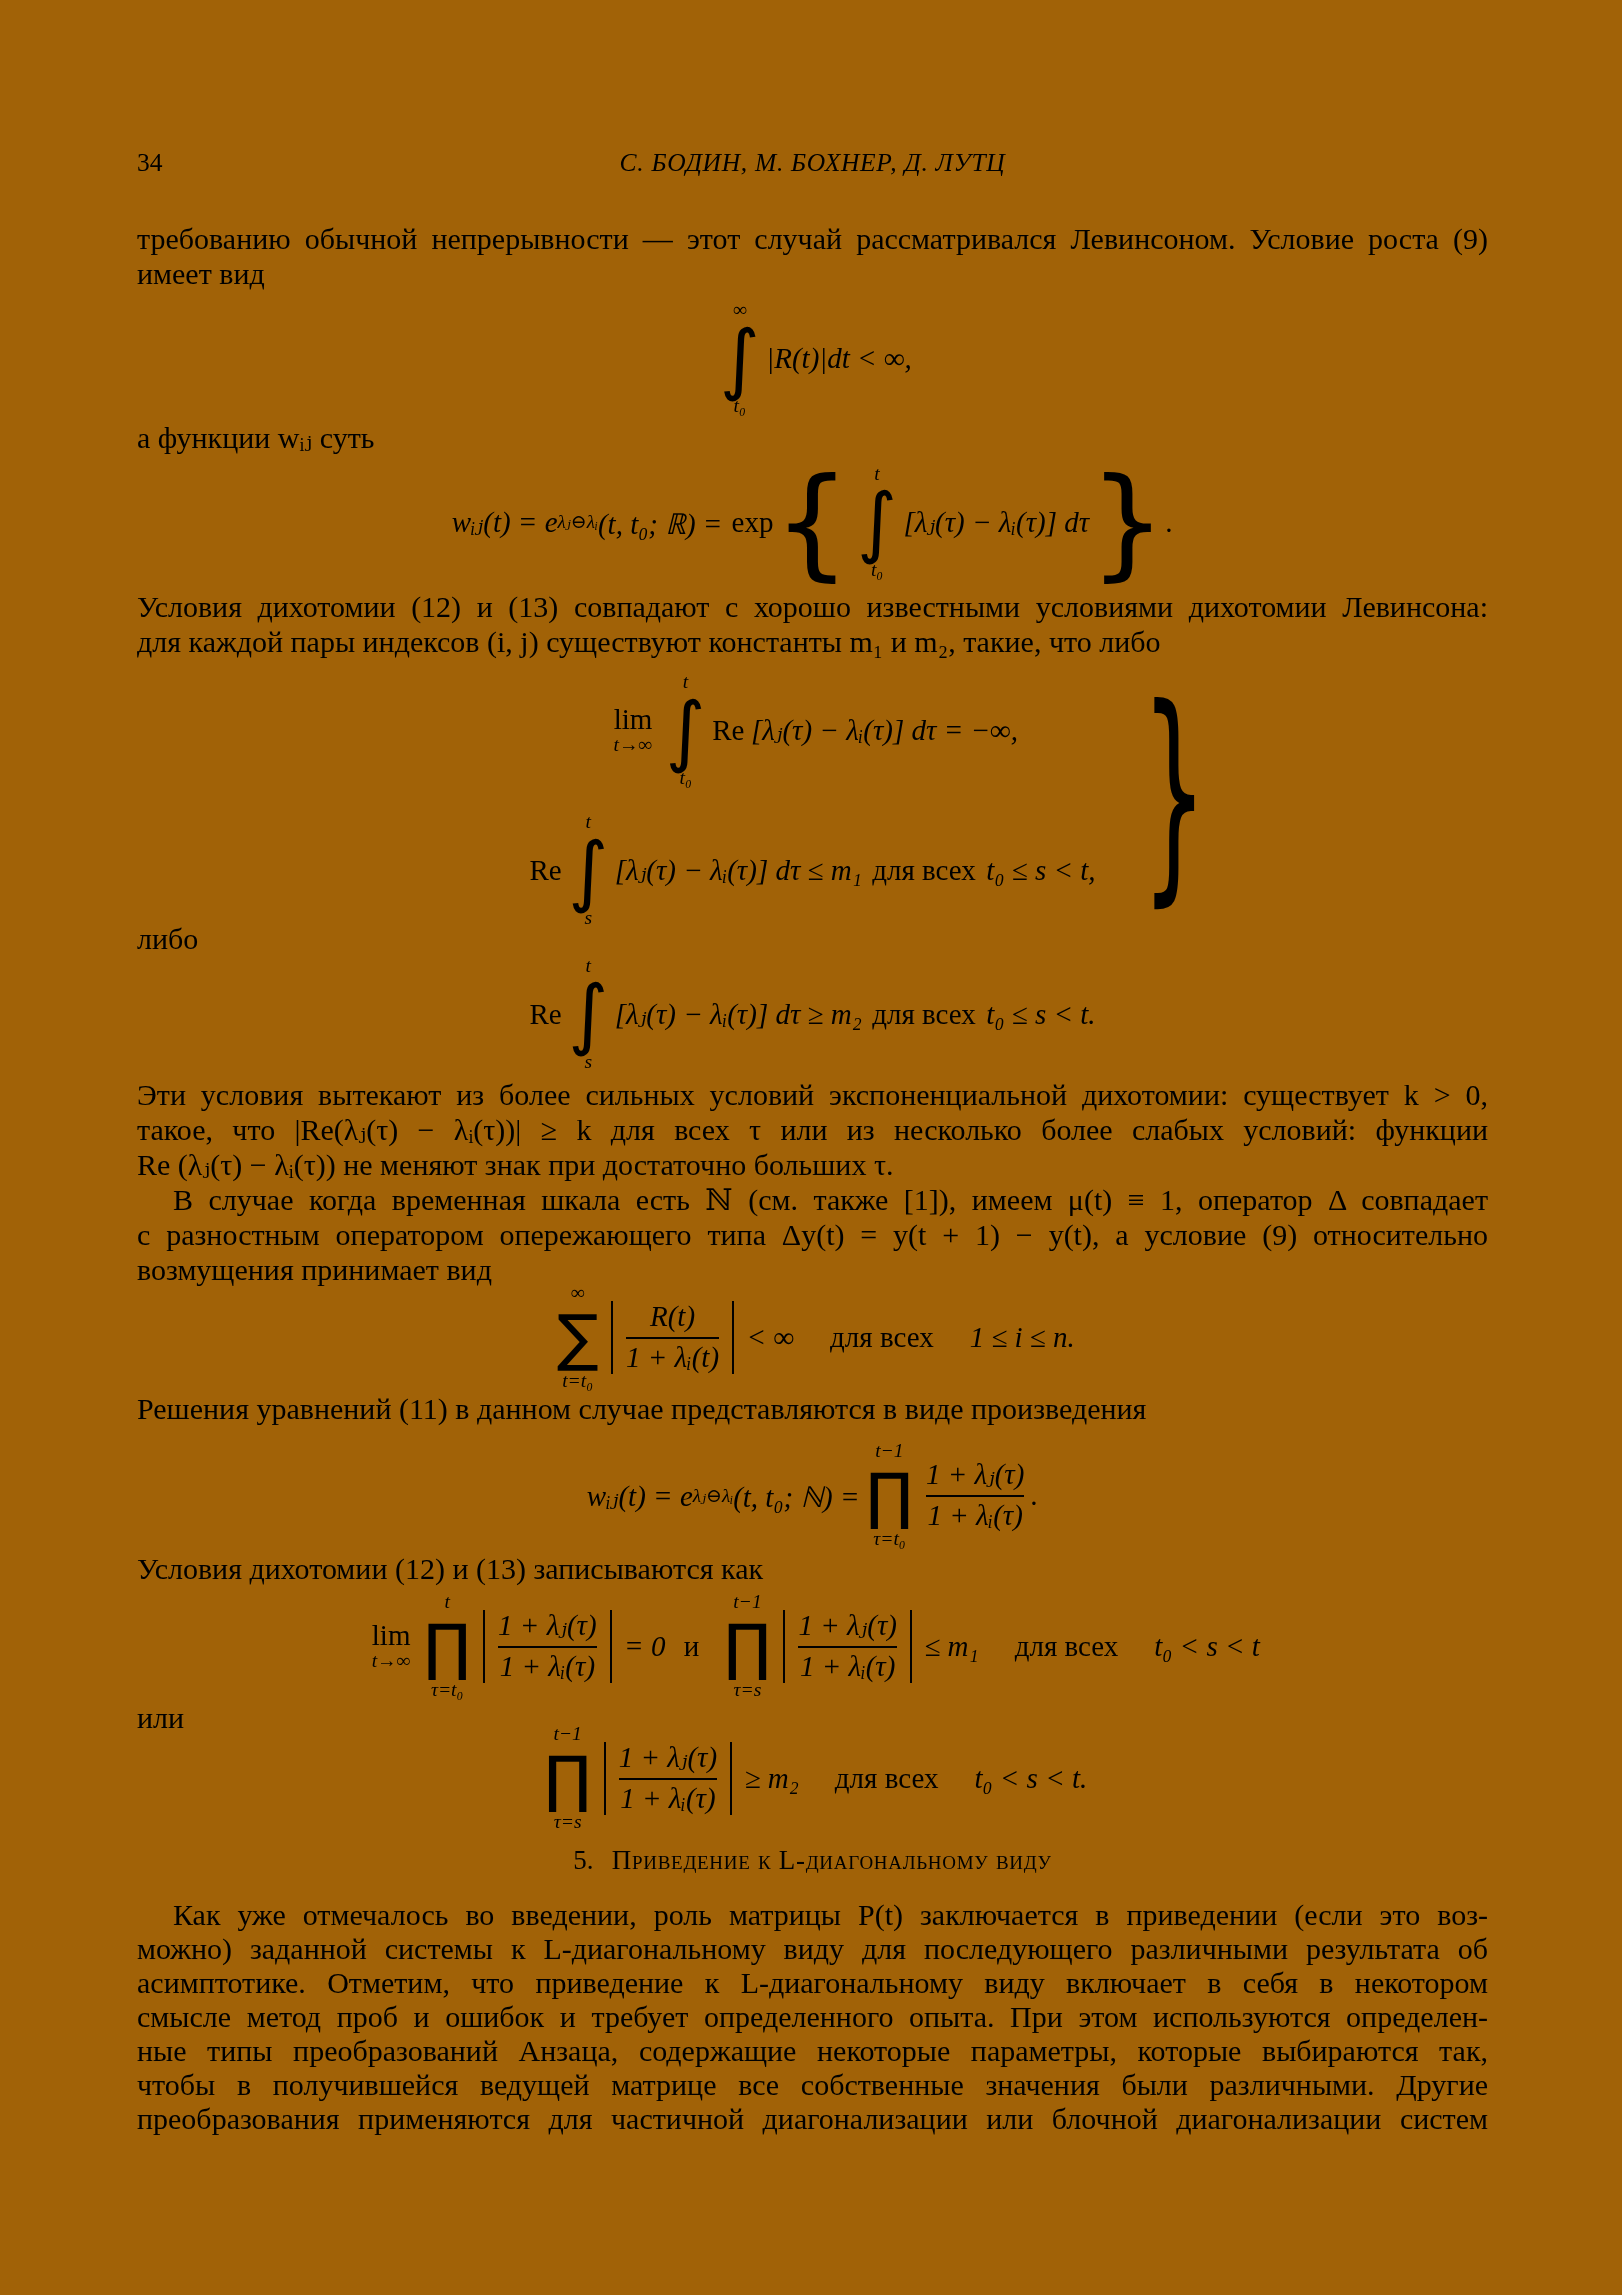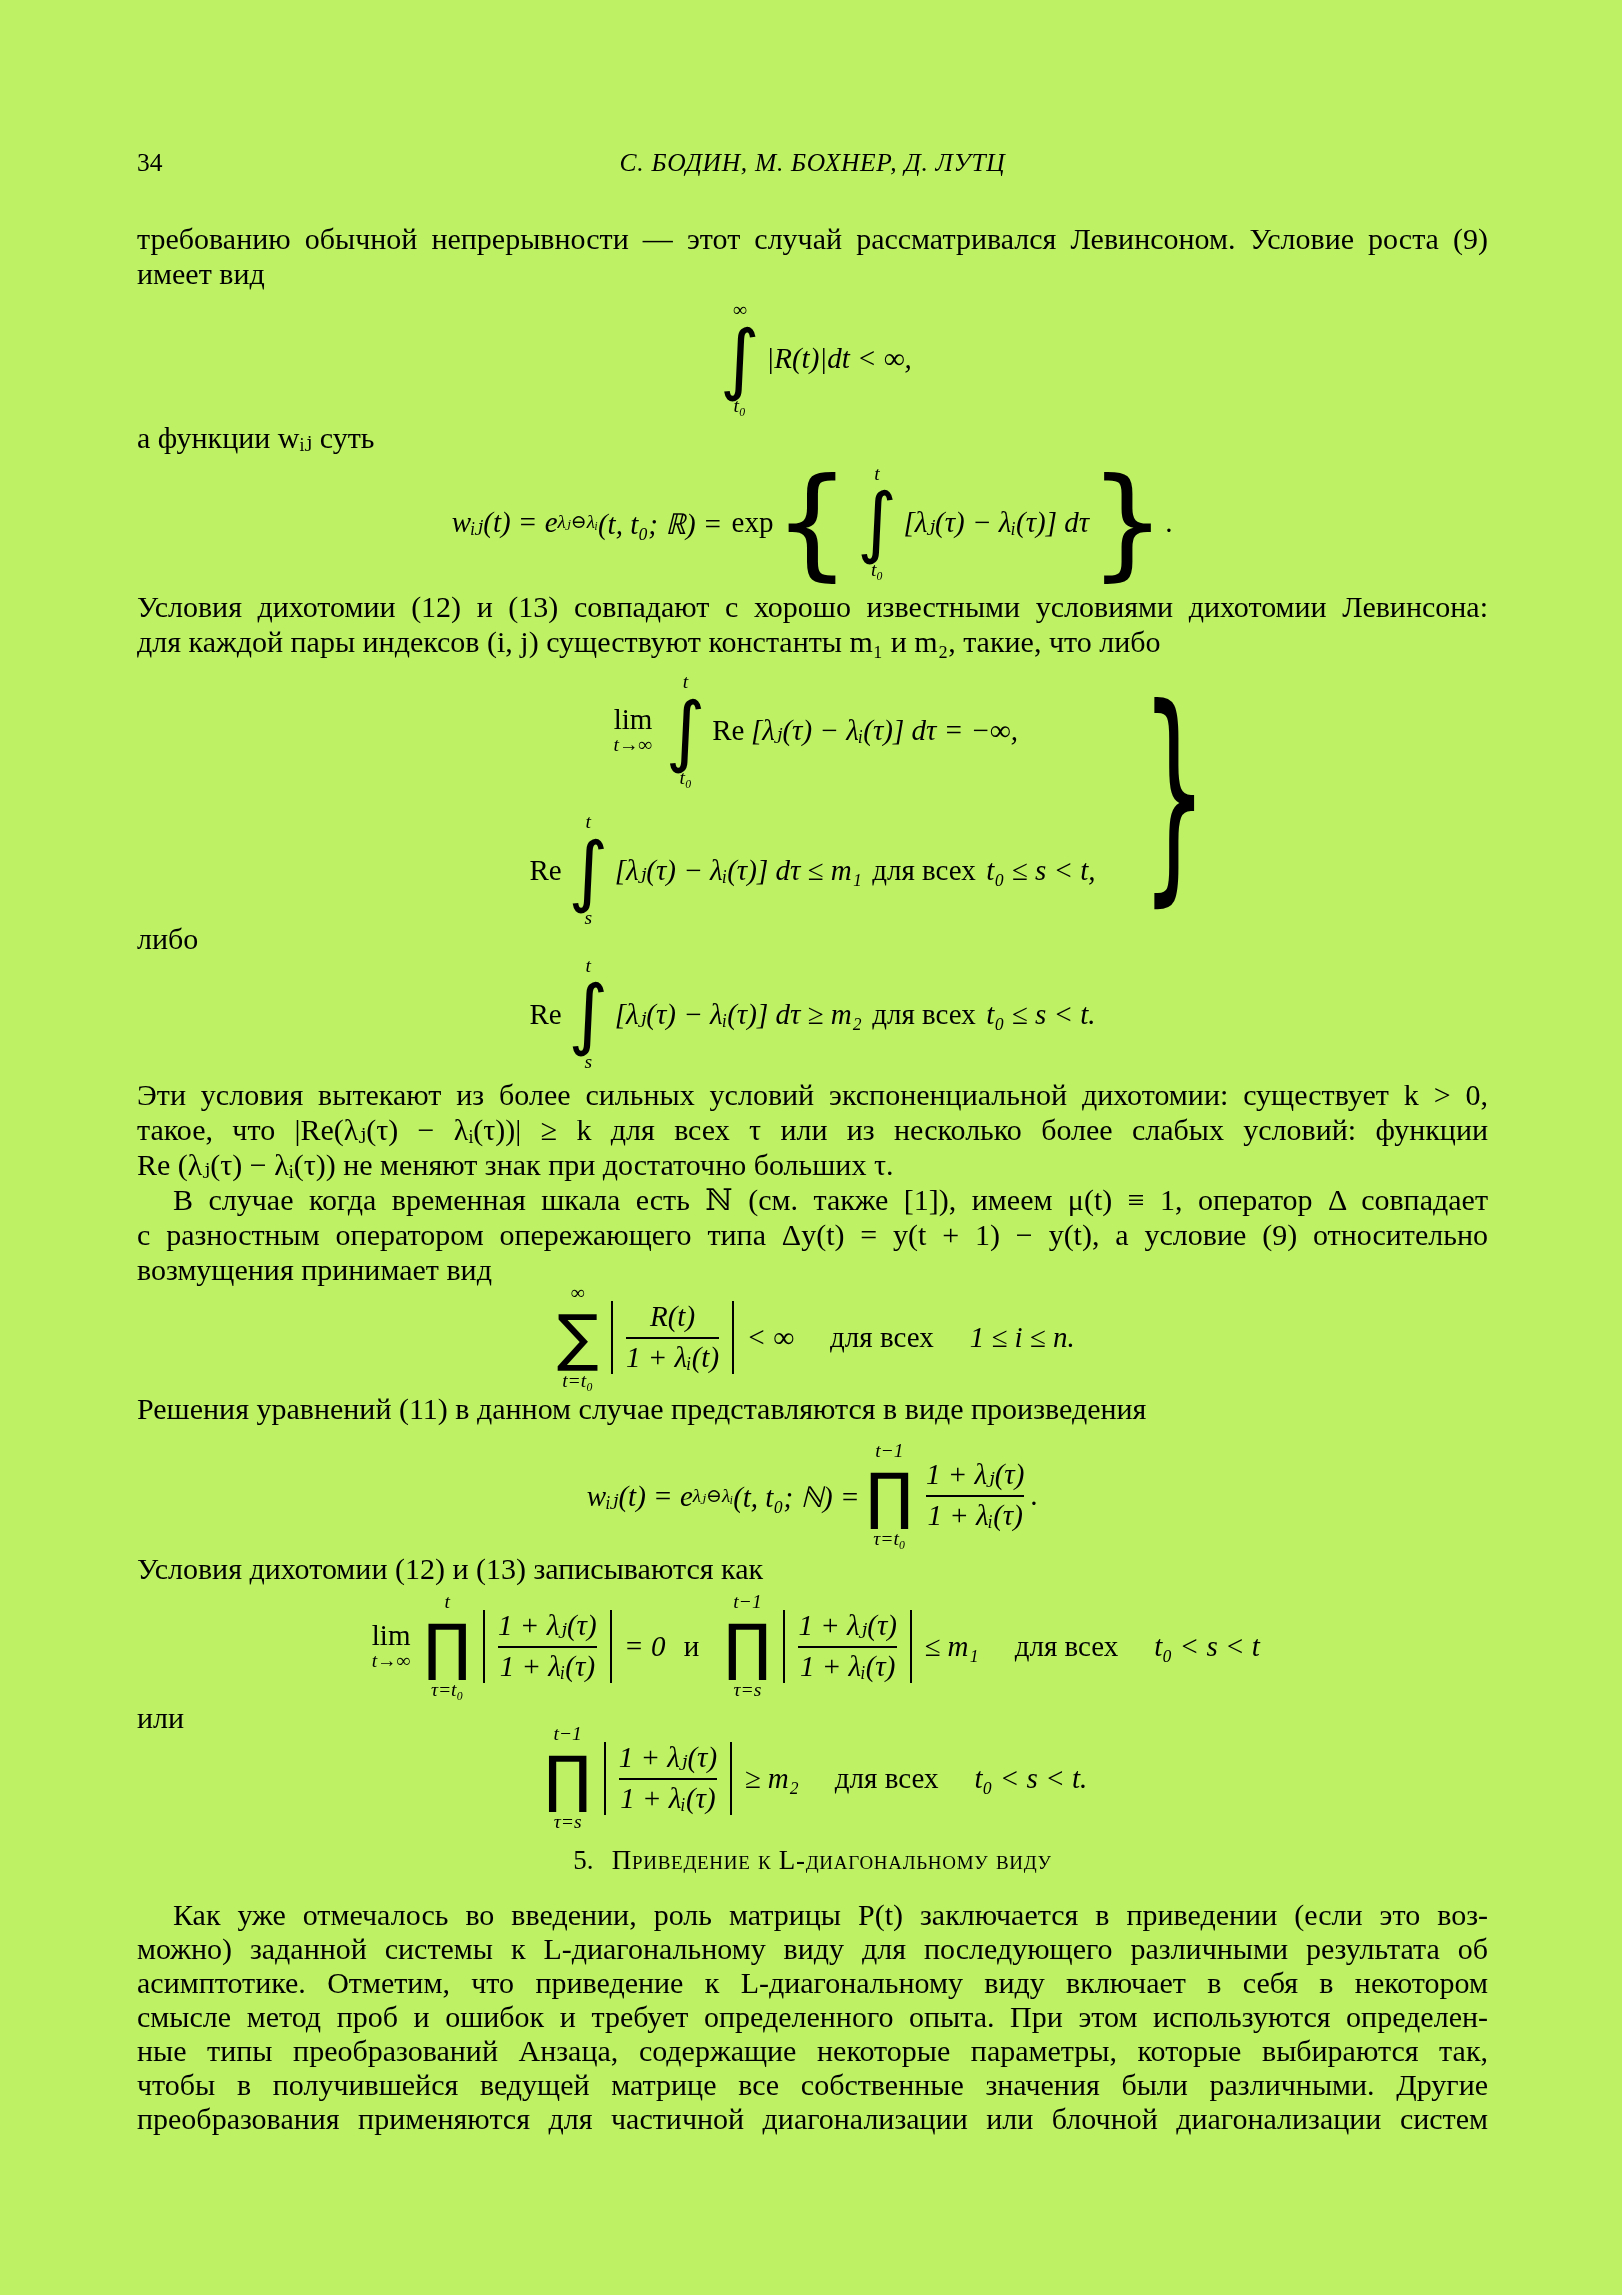--- a/index.html
+++ b/index.html
@@ -1,19 +1,19 @@
 <!DOCTYPE html>
 <html style="font-size:10.5px"><head>
 <meta charset="utf-8">
 <style>
   html,body{margin:0;padding:0;background:#888;}
   .page{
     position:relative;
     width:1623px;height:2295px;
-    background:#bef264;
+    background:#a16207;
     color:#000;
     font-family:"Liberation Serif","DejaVu Serif",serif;
     overflow:hidden;
   }
   .blk{position:absolute;left:137px;width:1351px;}
   
   .runhead{top:148px;height:31px;font-size:25.5px;}
   .pnum{position:absolute;left:0;top:0;}
   .rtitle{display:block;text-align:center;letter-spacing:0.7px;font-style:italic;}
   

